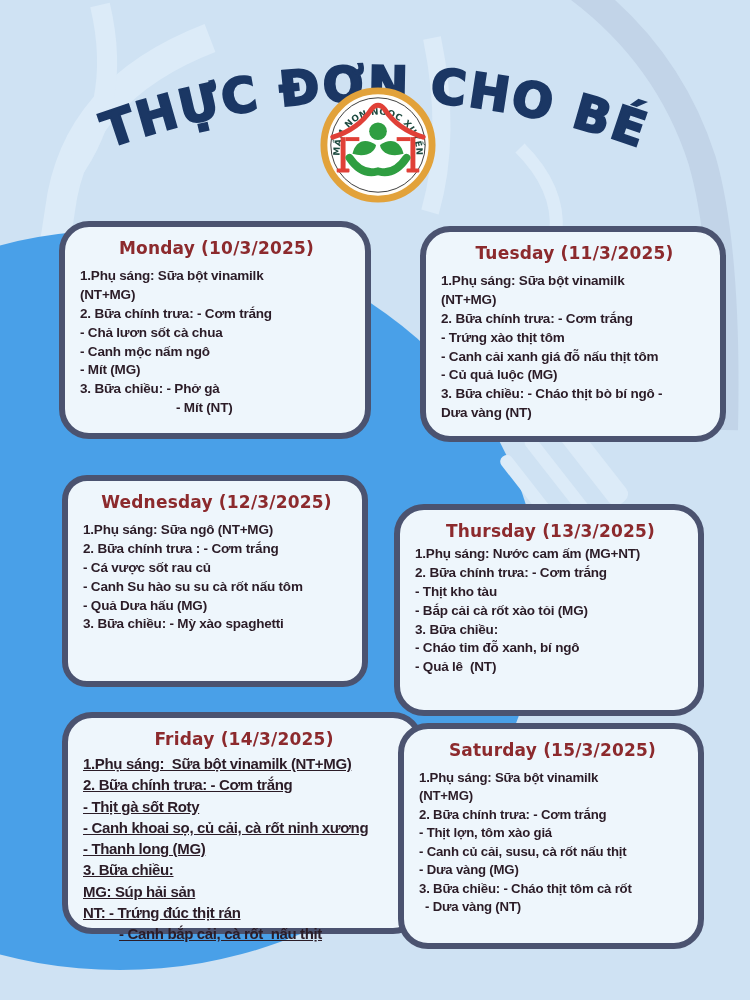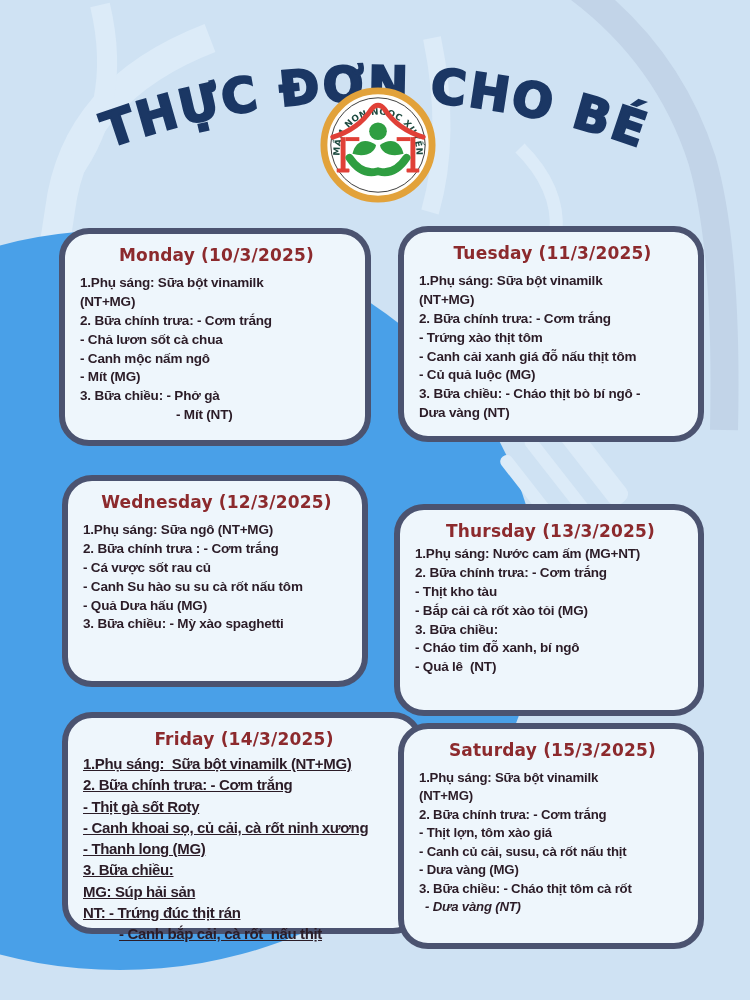--- a/index.html
+++ b/index.html
@@ -94,49 +94,49 @@
     <rect class="red-part" x="89" y="84" width="13" height="4" rx="1"></rect>
     <rect class="red-part" x="27" y="52" width="14" height="4"></rect>
     <rect class="red-part" x="79" y="52" width="14" height="4"></rect>
     <circle class="green-part" cx="60" cy="46" r="9"></circle>
     <path class="green-part" d="M 58,60 C 47,52 37,56 34,69 C 47,73 57,68 58,60 Z"></path>
     <path class="green-part" d="M 62,60 C 73,52 83,56 86,69 C 73,73 63,68 62,60 Z"></path>
     <path class="green-stroke" stroke-width="8" stroke-linecap="round" d="M 31,73 Q 43,91 59,87"></path>
     <path class="green-stroke" stroke-width="8" stroke-linecap="round" d="M 89,73 Q 77,91 61,87"></path>
   </svg>
 
-  <div class="card" style="left:59px;top:228px;width:312px;height:218px;">
+  <div class="card" style="left:59px;top:221px;width:312px;height:218px;">
     <div class="day-title">Monday (10/3/2025)</div>
     <div class="lines">
         <div class="line">1.Phụ sáng: Sữa bột vinamilk</div>
         <div class="line">(NT+MG)</div>
         <div class="line">2. Bữa chính trưa: - Cơm trắng</div>
         <div class="line">- Chả lươn sốt cà chua</div>
         <div class="line">- Canh mộc nấm ngô</div>
         <div class="line">- Mít (MG)</div>
         <div class="line">3. Bữa chiều: - Phở gà</div>
         <div class="line" style="padding-left: 96px;">- Mít (NT)</div>
       </div>
   </div>
 
-  <div class="card" style="left:398px;top:226px;width:306px;height:216px;">
+  <div class="card" style="left:420px;top:226px;width:306px;height:216px;">
     <div class="day-title">Tuesday (11/3/2025)</div>
     <div class="lines">
         <div class="line">1.Phụ sáng: Sữa bột vinamilk</div>
         <div class="line">(NT+MG)</div>
         <div class="line">2. Bữa chính trưa: - Cơm trắng</div>
         <div class="line">- Trứng xào thịt tôm</div>
         <div class="line">- Canh cải xanh giá đỗ nấu thịt tôm</div>
         <div class="line">- Củ quả luộc (MG)</div>
         <div class="line">3. Bữa chiều: - Cháo thịt bò bí ngô -</div>
         <div class="line">Dưa vàng (NT)</div>
       </div>
   </div>
 
-  <div class="card" style="left:62px;top:475px;width:306px;height:212px;">
+  <div class="card" style="left:62px;top:475px;width:306px;height:212px;border-radius:25px;">
     <div class="day-title">Wednesday (12/3/2025)</div>
     <div class="lines">
         <div class="line">1.Phụ sáng: Sữa ngô (NT+MG)</div>
         <div class="line">2. Bữa chính trưa : - Cơm trắng</div>
         <div class="line">- Cá vược sốt rau củ</div>
         <div class="line">- Canh Su hào su su cà rốt nấu tôm</div>
         <div class="line">- Quả Dưa hấu (MG)</div>
         <div class="line">3. Bữa chiều: - Mỳ xào spaghetti</div>
       </div>
   </div>
@@ -172,17 +172,17 @@
   <div class="card mid" style="left:398px;top:723px;width:306px;height:226px;">
     <div class="day-title">Saturday (15/3/2025)</div>
     <div class="lines">
         <div class="line">1.Phụ sáng: Sữa bột vinamilk</div>
         <div class="line">(NT+MG)</div>
         <div class="line">2. Bữa chính trưa: - Cơm trắng</div>
         <div class="line">- Thịt lợn, tôm xào giá</div>
         <div class="line">- Canh củ cải, susu, cà rốt nấu thịt</div>
         <div class="line">- Dưa vàng (MG)</div>
         <div class="line">3. Bữa chiều: - Cháo thịt tôm cà rốt</div>
-        <div class="line" style="padding-left: 6px; font-style: italic;">- Dưa vàng (NT)</div>
+        <div class="line" style="padding-left: 6px;">- Dưa vàng (NT)</div>
       </div>
   </div>
 
 </div>
 
 </body></html>

